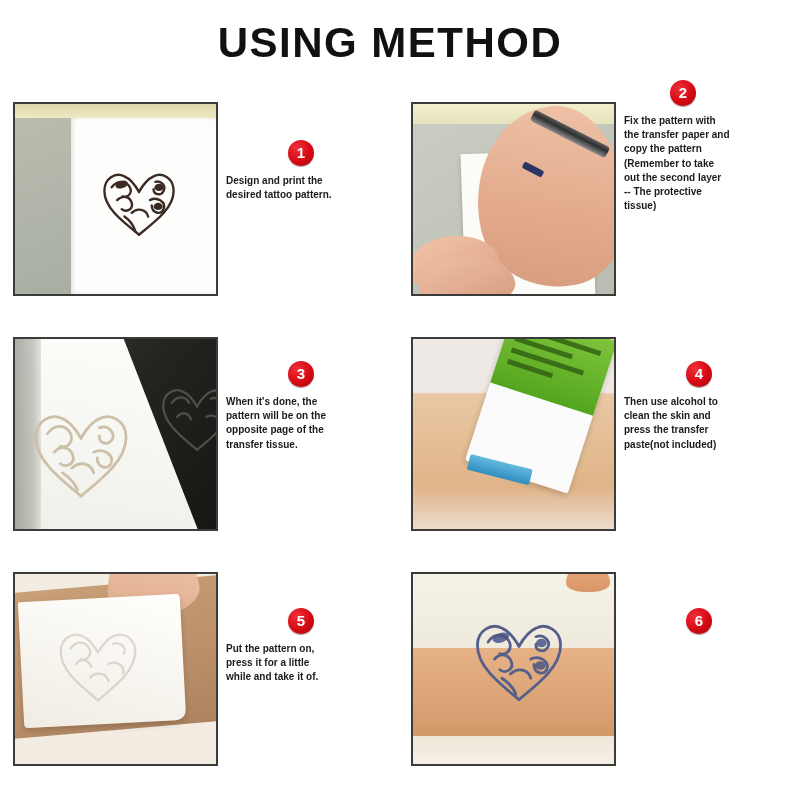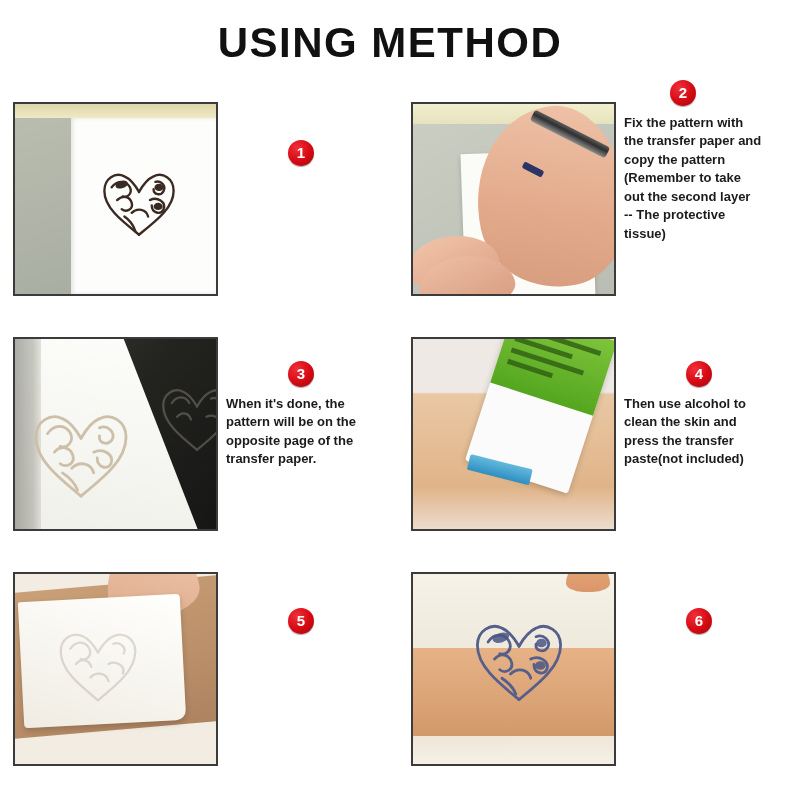--- a/index.html
+++ b/index.html
@@ -84,21 +84,21 @@
     color: #ffffff;
     font-size: 15px;
     font-weight: bold;
     line-height: 26px;
     text-align: center;
     margin: 0 0 8px 62px;
     box-shadow: 0 1px 1px rgba(0,0,0,.35);
   }
   .badge.shift-left { margin-left: 46px; }
   .cap-text {
-    font-size: 13px;
+    font-size: 10px;
     font-weight: bold;
     line-height: 1.42;
     color: #1b1b1b;
     white-space: pre-line;
   }
 
   
   .r1 .caption { top: 44px; }
   .r1 .col-right .caption { top: -16px; }
   .r2 .caption { top: 30px; }
@@ -294,20 +294,22 @@
             <g fill="#3a2a22">
               <ellipse cx="31" cy="27" rx="7" ry="4" transform="rotate(-18 31 27)"></ellipse>
               <ellipse cx="72" cy="30" rx="5" ry="4"></ellipse>
               <ellipse cx="71" cy="51" rx="5" ry="4"></ellipse>
             </g>
           </svg>
         </div>
       </div>
       <div class="caption">
         <div class="badge">1</div>
+        <div class="cap-text">Design and print the
+desired tattoo pattern.</div>
       </div>
     </div>
 
     <div class="step col-right">
       <div class="photo">
         <div class="scene scene-trace">
           <div class="band"></div>
           <div class="mat"></div>
           <div class="paper"></div>
           <svg class="art" width="96" height="86" style="left:62px; top:92px;" viewBox="0 0 100 90">
@@ -376,21 +378,21 @@
               <path d="M61 46 C69 42 79 48 76 56"></path>
             </g>
           </svg>
         </div>
       </div>
       <div class="caption">
         <div class="badge">3</div>
         <div class="cap-text">When it's done, the
 pattern will be on the
 opposite page of the
-transfer paper.</div>
+transfer tissue.</div>
       </div>
     </div>
 
     <div class="step col-right">
       <div class="photo">
         <div class="scene scene-wipe">
           <div class="bg"></div>
           <div class="thumb"></div>
           <div class="pack">
             <div class="pack-green"></div>
@@ -425,20 +427,23 @@
               <path d="M27 46 C33 39 41 42 43 49"></path>
               <path d="M66 25 C73 22 80 29 77 35"></path>
               <path d="M61 46 C69 42 79 48 76 56"></path>
               <path d="M42 60 C49 53 59 56 61 64"></path>
             </g>
           </svg>
         </div>
       </div>
       <div class="caption">
         <div class="badge">5</div>
+        <div class="cap-text">Put the pattern on,
+press it for a little
+while and take it of.</div>
       </div>
     </div>
 
     <div class="step col-right">
       <div class="photo">
         <div class="scene scene-skin">
           <div class="paper-top"></div>
           <div class="skin"></div>
           <div class="bottom"></div>
           <div class="finger"></div>

